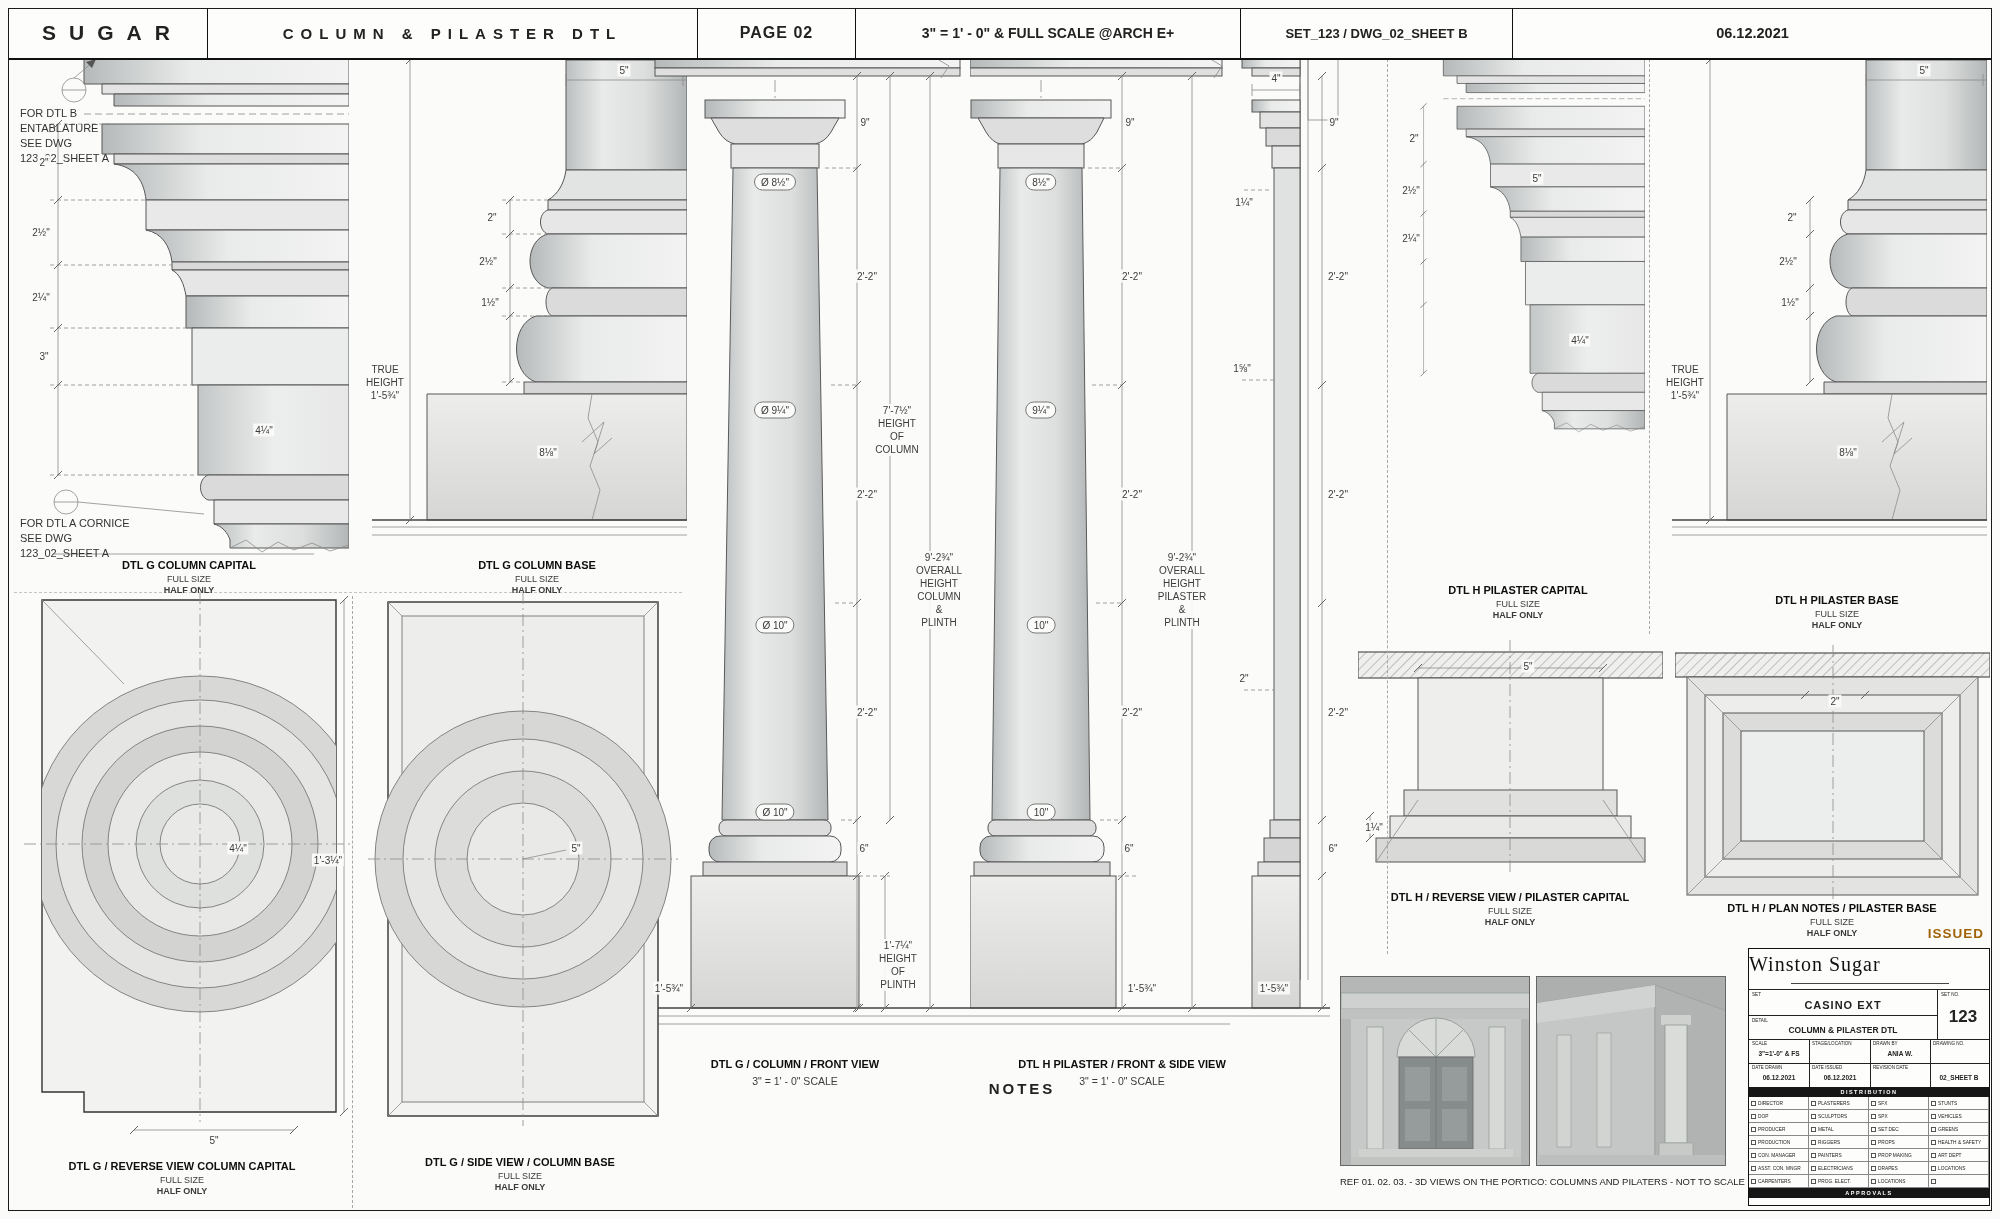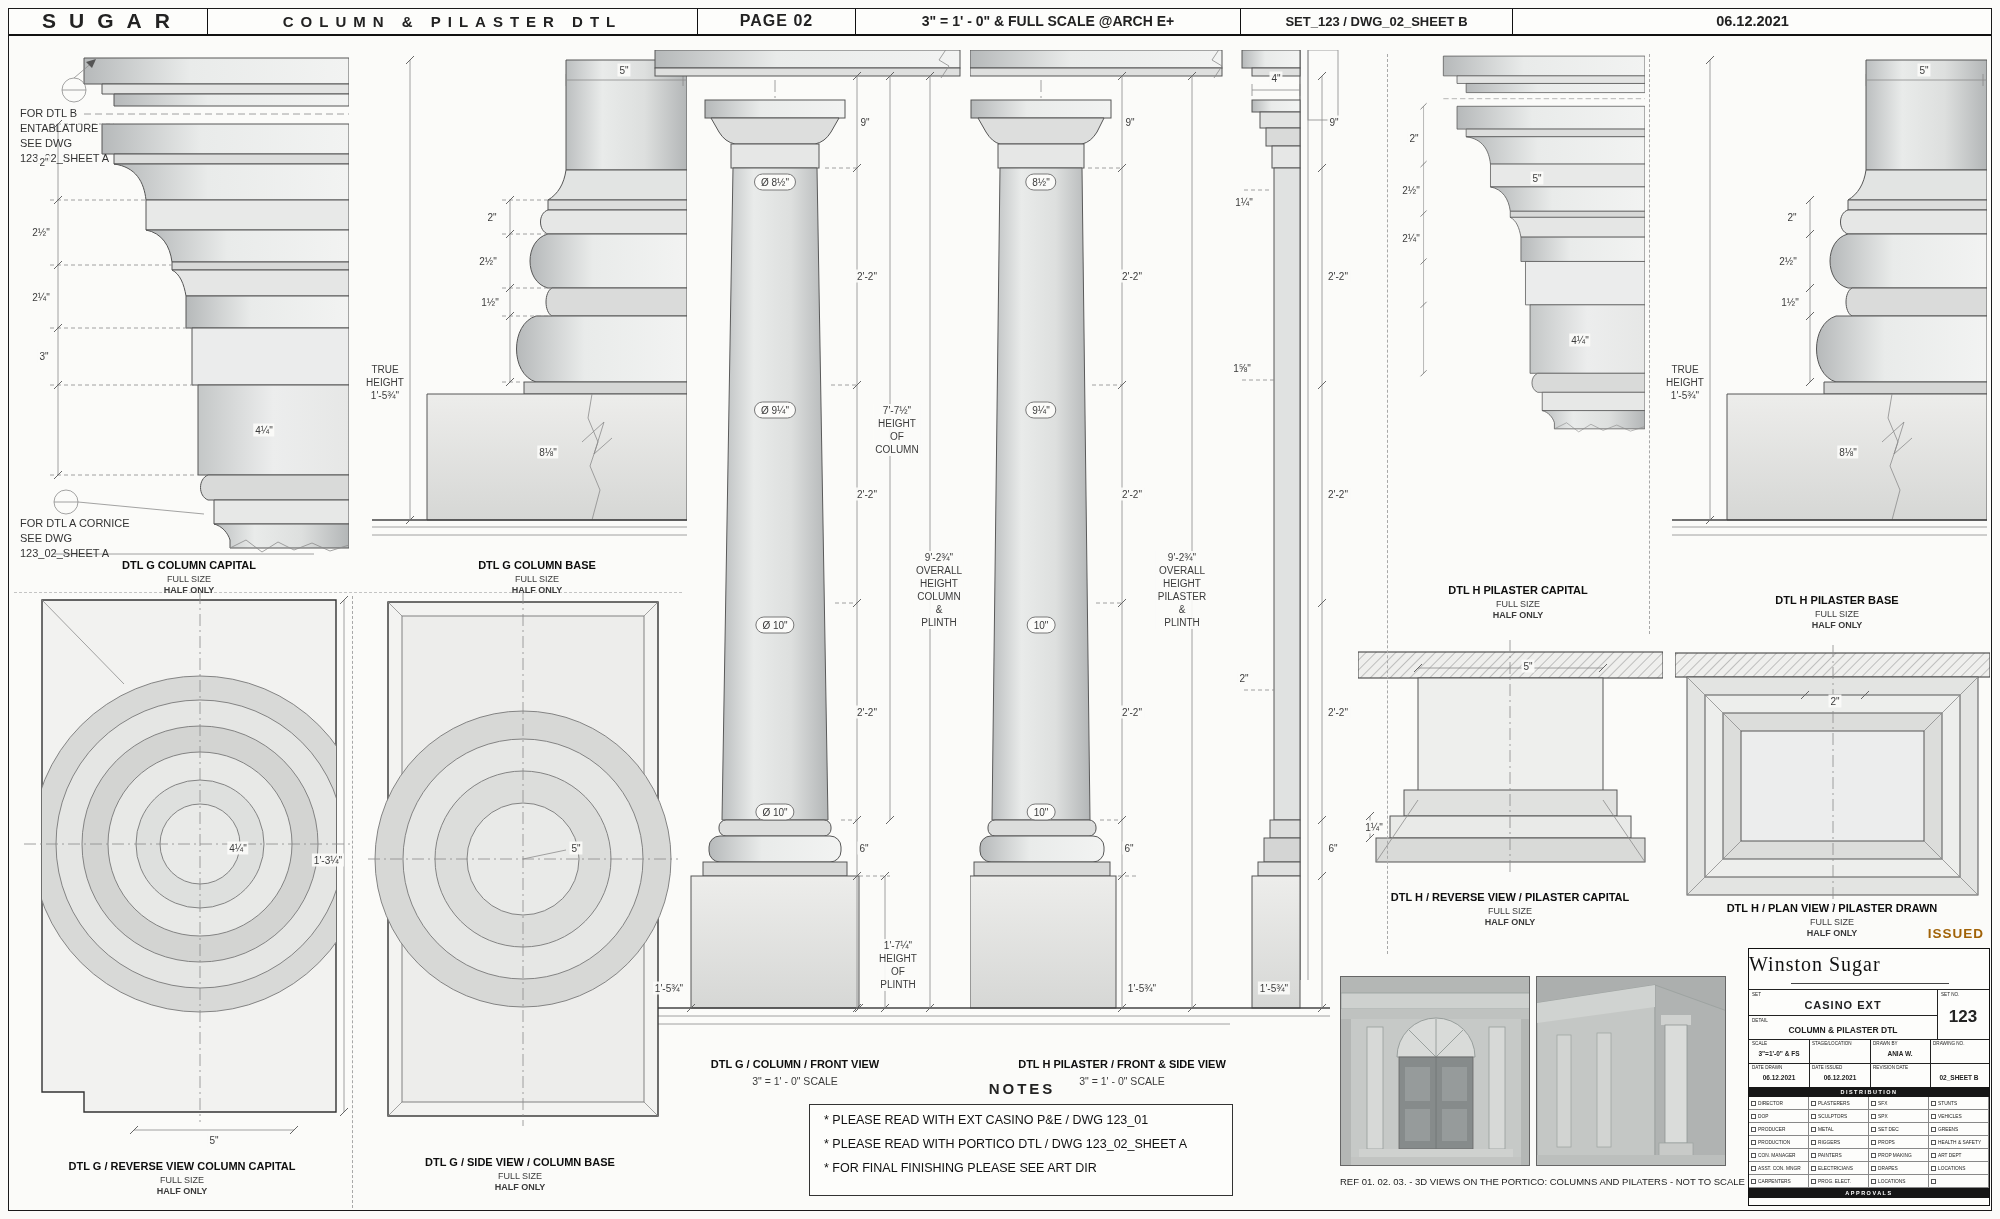--- a/index.html
+++ b/index.html
@@ -1,19 +1,19 @@
 <!DOCTYPE html>
 <html><head>
 <meta charset="utf-8">
 <style>
 *{margin:0;padding:0;box-sizing:border-box}
 html,body{width:2000px;height:1219px}
 body{position:relative;background:#fbfbf9;font-family:"Liberation Sans","DejaVu Sans",sans-serif;color:#222;overflow:hidden}
 .sheet-border{position:absolute;left:8px;top:8px;width:1984px;height:1203px;border:1.5px solid #1a1a1a;pointer-events:none;z-index:50}
-.hdr{position:absolute;left:8px;top:8px;width:1984px;height:28px;border-bottom:2px solid #111;display:flex;background:#fdfdfb;z-index:20}
+.hdr{position:absolute;left:8px;top:8px;width:1984px;height:52px;border-bottom:2px solid #111;display:flex;background:#fdfdfb;z-index:20}
 .hdr-cell{display:flex;align-items:center;justify-content:center;border-right:1.2px solid #111;height:100%;font-weight:bold;white-space:nowrap}
 .hc1{width:200px;font-size:21px;letter-spacing:13px;padding-left:10px}
 .hc2{width:287px;font-size:15px;letter-spacing:7px}
 .hc3{width:490px;font-size:15px;letter-spacing:7px}
 .hc4{width:158px;font-size:16px;letter-spacing:1px}
 .hc5{width:385px;font-size:14px}
 .hc6{width:272px;font-size:13px}
 .hc7{flex:1;font-size:14.5px;border-right:none}
 .panel{position:absolute}
 .ov{position:absolute;transform:translate(-50%,-50%);font-size:10px;color:#3b3b3b;text-align:center;line-height:1.3;white-space:pre-line;background:rgba(251,251,249,.92);padding:0 2px;z-index:5}
@@ -574,32 +574,27 @@
   <line x1="303" y1="32" x2="249" y2="86" class="thin"></line>
   <line x1="12" y1="250" x2="66" y2="196" class="thin"></line>
   <line x1="303" y1="250" x2="249" y2="196" class="thin"></line>
   <line x1="158" y1="0" x2="158" y2="260" class="thin dashdot"></line>
   <g stroke="#666" stroke-width="1">
     <line x1="126" y1="54" x2="134" y2="46"></line>
         <line x1="186" y1="54" x2="194" y2="46"></line>
   </g>
 </svg>
 <div class="ov" style="left:160px;top:56px">2"</div>
-<div class="ov lbl" style="left:157px;top:263px">DTL H / PLAN VIEW / PILASTER DRAWN</div>
+<div class="ov lbl" style="left:157px;top:263px">DTL H / PLAN NOTES / PILASTER BASE</div>
 <div class="ov sub" style="left:157px;top:278px">FULL SIZE</div>
 <div class="ov subb" style="left:157px;top:289px">HALF ONLY</div>
 </div>
 
 <div class="panel" style="left:797px;top:1082px;width:450px;height:125px">
   <div class="notes-title">NOTES</div>
-  <div class="notes-box">
-    <div class="note-line" style="top:8px">*  PLEASE READ WITH EXT CASINO P&amp;E /  DWG 123_01</div>
-    <div class="note-line" style="top:32px">*  PLEASE READ WITH PORTICO DTL / DWG 123_02_SHEET A</div>
-    <div class="note-line" style="top:56px">*  FOR FINAL FINISHING PLEASE SEE ART DIR</div>
-  </div>
 </div>
 
 <div class="panel" style="left:1338px;top:972px;width:405px;height:235px">
   <div class="rbox" style="left:2px">
     <svg width="190" height="190" viewBox="0 0 190 190">
       <rect width="190" height="190" fill="#b4b7b5"></rect>
       <rect x="10" y="30" width="170" height="160" fill="#c6c9c7"></rect>
       <rect x="0" y="16" width="190" height="16" fill="#ced1cf" stroke="#98a09d" stroke-width=".8"></rect>
       <rect x="0" y="32" width="190" height="10" fill="#bfc2c0"></rect>
       <rect x="26" y="50" width="16" height="122" fill="#d7d9d7" stroke="#979f9c" stroke-width=".8"></rect>

